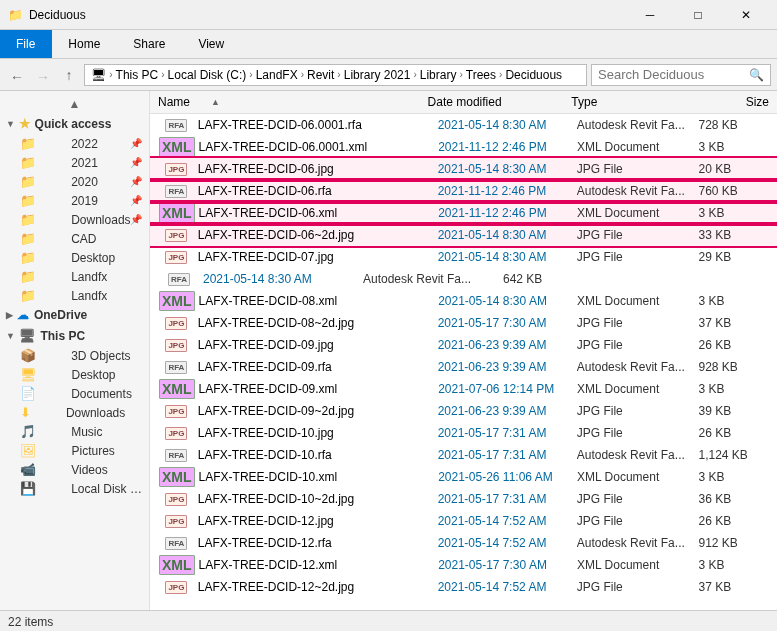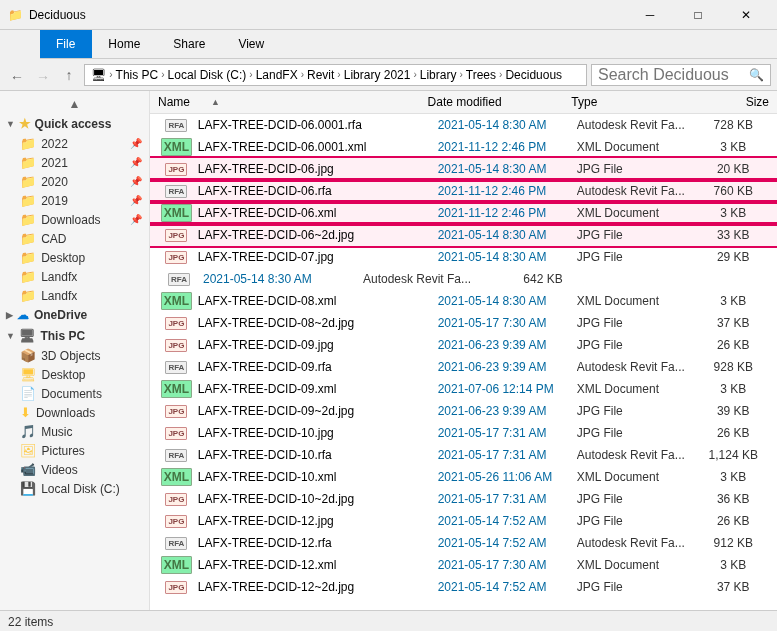--- a/index.html
+++ b/index.html
@@ -16,21 +16,20 @@
     }
     .title-bar-icon { margin-right: 6px; }
     .title-bar-text { font-size: 12px; color: #000; }
     .title-bar-controls { margin-left: auto; display: flex; gap: 2px; }
     .title-btn { width: 46px; height: 20px; border: none; background: transparent; font-size: 12px; cursor: pointer; }
 
     
     .ribbon {
       background: #f0f0f0;
       border-bottom: 1px solid #ccc;
-      margin-left: 40px;
     }
     .ribbon-tabs {
       display: flex;
       height: 28px;
     }
     .ribbon-tab {
       padding: 0 16px;
       display: flex;
       align-items: center;
       cursor: pointer;
@@ -83,21 +82,21 @@
       background: white;
       padding: 0 6px;
       font-size: 12px;
       display: flex;
       align-items: center;
     }
     .search-box input {
       border: none;
       outline: none;
       width: 100%;
-      font-size: 16px;
+      font-size: 13px;
     }
 
     
     .main-content {
       display: flex;
       height: calc(631px - 30px - 28px - 32px - 22px);
       background: white;
     }
 
     
@@ -137,21 +136,21 @@
       display: flex;
       align-items: center;
       padding: 2px 6px 2px 20px;
       cursor: pointer;
       color: #333;
       font-size: 12px;
     }
     .folder-icon { color: #ffc83d; margin-right: 5px; font-size: 13px; }
     .folder-icon-blue { color: #4a90d9; margin-right: 5px; font-size: 13px; }
     .pin-icon { color: #999; font-size: 10px; margin-left: auto; }
-    .sidebar-item-text { flex: 1; overflow: hidden; text-overflow: ellipsis; white-space: nowrap; }
+    .sidebar-item-text { flex: 1; overflow: hidden; text-overflow: ellipsis; white-space: nowrap; margin-left: 30px; }
     .this-pc-icon { margin-right: 5px; font-size: 13px; color: #666; }
     .onedrive-icon { margin-right: 5px; color: #0078d7; }
 
     
     .sidebar-scroll-up {
       display: flex;
       justify-content: center;
       padding: 2px;
       cursor: pointer;
       color: #666;
@@ -188,25 +187,25 @@
     }
     .file-row.highlighted {
       outline: 2px solid #e0005a;
       background: #fff0f5;
     }
 
     .file-icon { width: 40px; height: 16px; margin-right: 4px; display: flex; align-items: center; justify-content: center; }
     .file-name-text { width: 276px; overflow: hidden; text-overflow: ellipsis; white-space: nowrap; }
     .file-date { width: 160px; color: #0369a1; }
     .file-type { width: 140px; color: #333; overflow: hidden; text-overflow: ellipsis; }
-    .file-size { width: 80px; text-align: center; color: #333; }
+    .file-size { width: 80px; text-align: left; color: #333; }
 
     
     .icon-rfa { background: #f0f0f0; border: 1px solid #aaa; font-size: 8px; color: #555; padding: 1px 2px; border-radius: 1px; font-weight: bold; }
-    .icon-xml { background: #86efac; border: 1px solid #8a8; font-size: 12px; color: #474; padding: 1px 2px; border-radius: 1px; font-weight: bold; }
+    .icon-xml { background: #f0abfc; border: 1px solid #8a8; font-size: 14px; color: #474; padding: 1px 2px; border-radius: 1px; font-weight: bold; }
     .icon-jpg { background: #fff0e8; border: 1px solid #c88; font-size: 8px; color: #844; padding: 1px 2px; border-radius: 1px; font-weight: bold; }
   </style>
 </head>
 <body>
 
 <div class="title-bar">
   <span class="title-bar-icon">📁</span>
   <span class="title-bar-text">Deciduous</span>
   <div class="title-bar-controls">
     <button class="title-btn">─</button>

